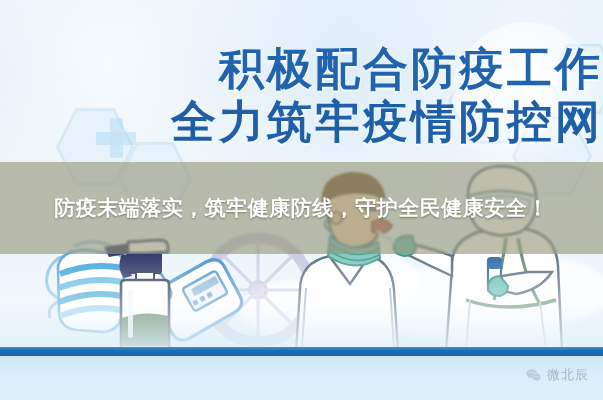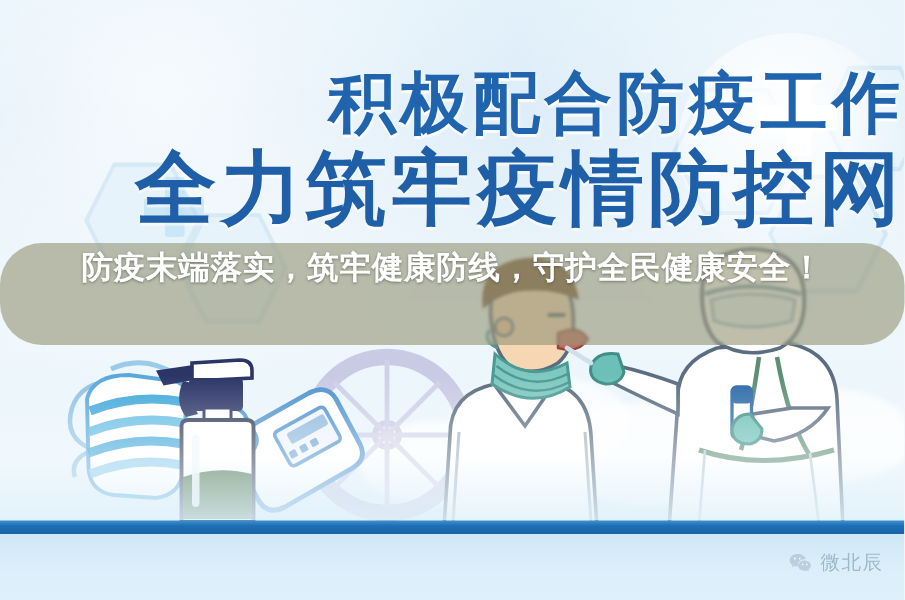--- a/index.html
+++ b/index.html
@@ -87,21 +87,21 @@
   .headline-1 {
     font-size: 45px;
     font-weight: 900;
     letter-spacing: 3px;
     color: #1f64ad;
     text-shadow: 0 2px 0 rgba(255,255,255,0.65), 1px 1px 2px rgba(255,255,255,0.8);
     font-family: "DejaVu Sans", "Liberation Sans", sans-serif;
   }
   .headline-2 {
     margin-top: 8px;
-    font-size: 54px;
+    font-size: 45px;
     font-weight: 900;
     letter-spacing: 3px;
     color: #1f5fa8;
     text-shadow: 0 2px 0 rgba(255,255,255,0.55);
     font-family: "DejaVu Sans", "Liberation Sans", sans-serif;
     padding-left: 18px;
   }
 
   
   .illus {
@@ -142,27 +142,26 @@
     border-radius: 50%;
     filter: blur(2px);
   }
 
   
   .caption-band {
     position: absolute;
     left: 0;
     right: 0;
     top: 162px;
-    height: 68px;
+    height: 92px;
     background: rgba(150, 150, 120, 0.62);
     backdrop-filter: blur(1px);
     display: flex;
-    align-items: flex-start;
+    align-items: center;
     justify-content: center;
-    border-radius: 28px;
   }
   .caption-text {
     width: 520px;
     text-align: center;
     color: #ffffff;
     font-size: 21px;
     font-weight: 700;
     line-height: 33px;
     letter-spacing: 0.5px;
     text-shadow: 0 1px 2px rgba(60,60,45,0.55);

